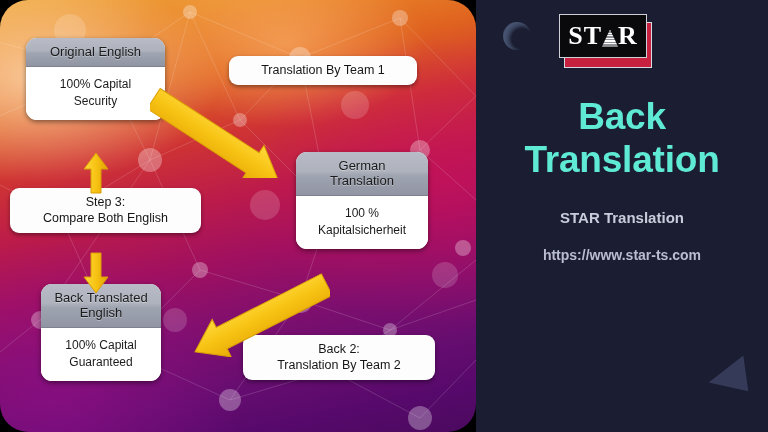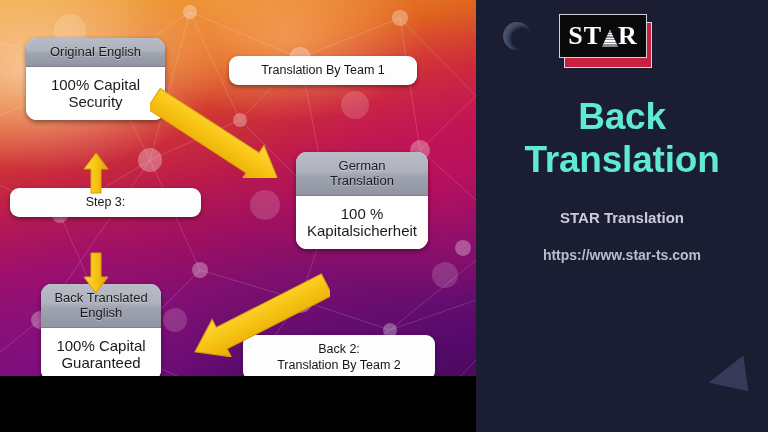--- a/index.html
+++ b/index.html
@@ -12,38 +12,39 @@
     width: 768px;
     height: 432px;
     overflow: hidden;
     font-family: "Liberation Sans", sans-serif;
   }
 
   
   #left-panel {
     position: absolute;
     left: 0; top: 0;
-    width: 476px; height: 376px;
+    width: 476px; height: 432px;
     overflow: hidden;
     background:
       radial-gradient(ellipse 200px 120px at 60% 10%, rgba(255,190,120,.55), rgba(255,150,60,0) 70%),
       radial-gradient(ellipse 260px 150px at 8% 18%, rgba(255,225,190,.75), rgba(255,200,150,0) 70%),
       radial-gradient(ellipse 300px 200px at 95% 42%, rgba(205,15,95,.55), rgba(205,15,95,0) 72%),
       radial-gradient(ellipse 260px 220px at 12% 92%, rgba(150,15,140,.55), rgba(150,15,140,0) 72%),
       linear-gradient(168deg,
           #f0a93e 0%,
           #ea8b2c 10%,
           #e0641f 22%,
           #cf3433 34%,
           #bb1b4a 46%,
           #a01060 58%,
           #7f0f6e 70%,
           #660d70 82%,
           #55096a 92%,
           #4b0a5e 100%);
+    border-radius: 28px;
   }
   #left-panel .net { position: absolute; left: 0; top: 0; width: 476px; height: 432px; }
 
   
   .node {
     position: absolute;
     border-radius: 11px;
     box-shadow: 0 2px 5px rgba(0,0,0,.45);
     overflow: hidden;
     background: #ffffff;
@@ -55,21 +56,21 @@
     font-size: 13px;
     line-height: 15px;
     padding: 6px 4px 7px 4px;
     border-bottom: 1px solid #7e8290;
     text-shadow: 0 1px 0 rgba(255,255,255,.35);
   }
   .node-body {
     background: #ffffff;
     color: #1b1b1b;
     text-align: center;
-    font-size: 15px;
+    font-size: 12px;
     line-height: 17px;
     padding: 9px 6px 10px 6px;
   }
 
   
   #node-original  { left: 26px;  top: 38px;  width: 139px; }
   #node-german    { left: 296px; top: 152px; width: 132px; }
   #node-back      { left: 41px;  top: 284px; width: 120px; }
 
   
@@ -291,20 +292,21 @@
         <span>100% Capital</span><br>
         <span>Guaranteed</span>
       </div>
     </div>
 
     <div class="step" id="step1">
       <span class="l2">Translation By Team 1</span>
     </div>
     <div class="step" id="step3">
       <span class="l1">Step 3:</span>
+      <span class="l2">Compare Both English</span>
     </div>
     <div class="step" id="step2">
       <span class="l1">Back 2:</span>
       <span class="l2">Translation By Team 2</span>
     </div>
 
     <svg class="arrow" id="arrow-diag-1" viewBox="0 0 175 96">
       <defs>
         <linearGradient id="gA" x1="0" y1="0" x2="0" y2="1">
           <stop offset="0" stop-color="#FFD93B"></stop>

